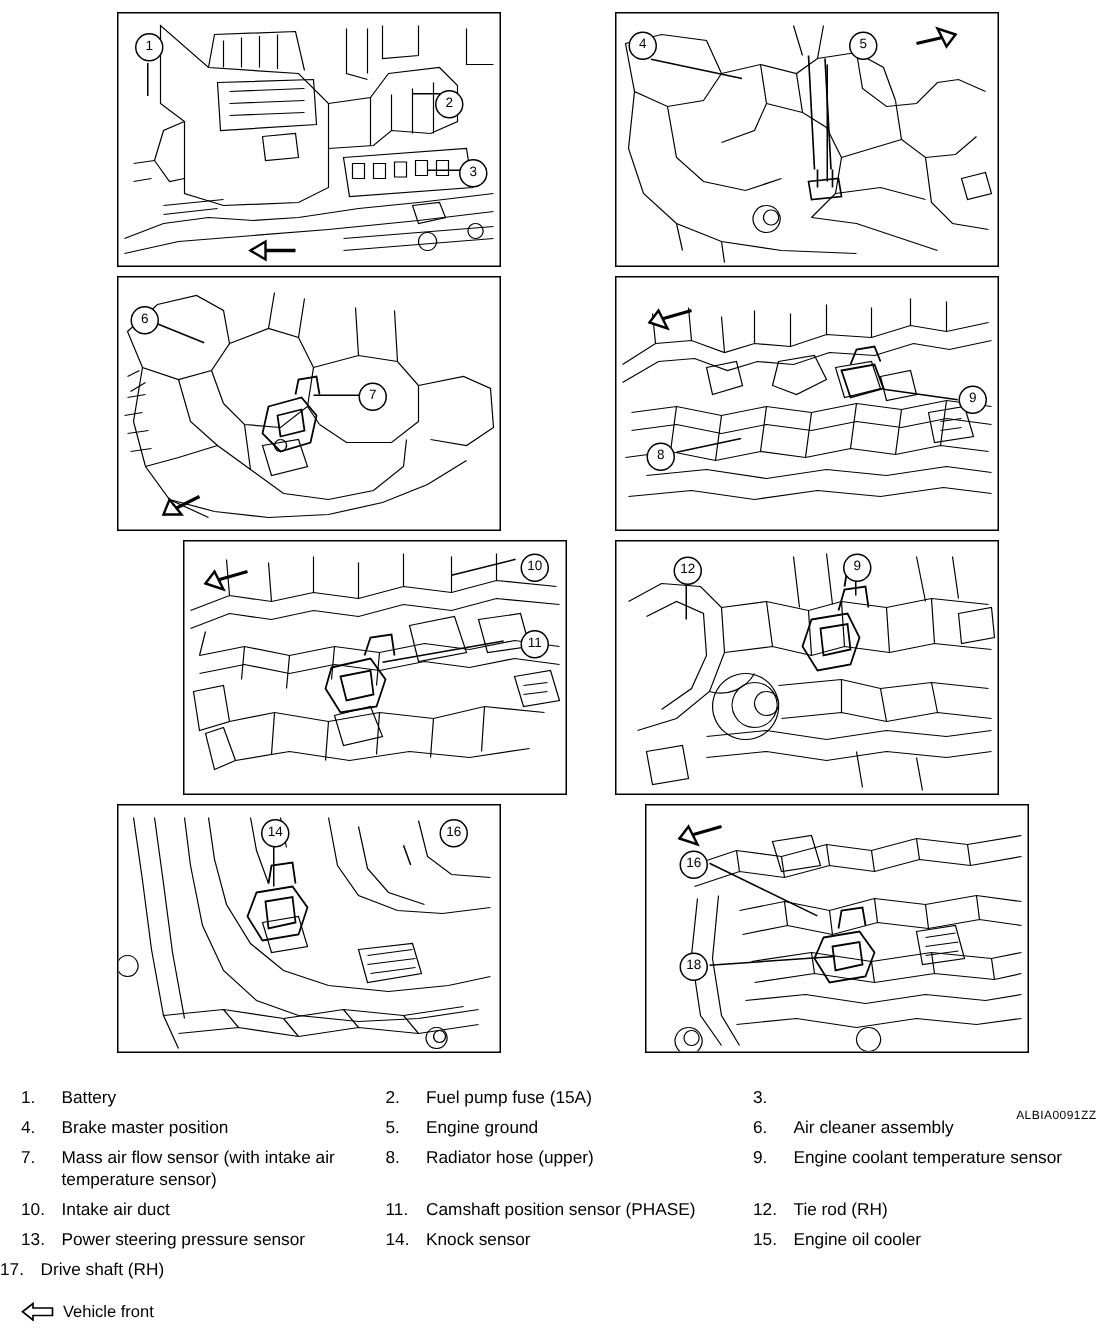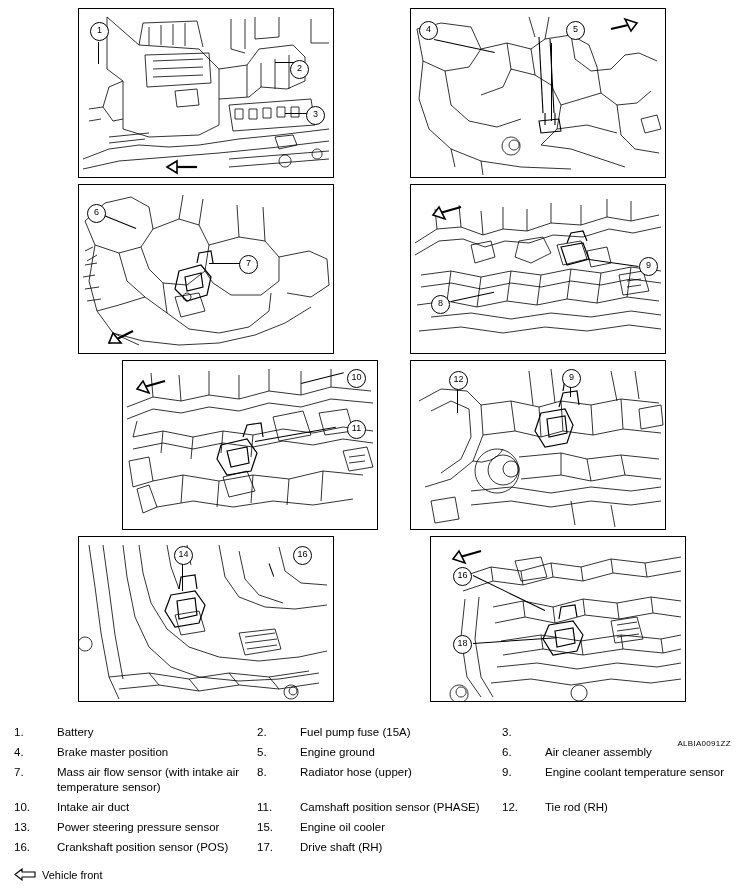--- a/index.html
+++ b/index.html
@@ -77,21 +77,20 @@
   }
   .legend-cell.c1 { width: 243px; padding-left: 14px; }
   .legend-cell.c2 { width: 245px; }
   .legend-cell.c3 { width: 241px; }
   .legend-num {
     min-width: 27px;
     text-align: left;
   }
   .legend-txt {
     flex: 1;
-    margin-left: 16px;
   }
   .footer {
     position: absolute;
     left: 14px;
     top: 868px;
     display: flex;
     align-items: center;
     font-size: 11px;
   }
   .arrow-glyph {
@@ -483,31 +482,31 @@
         <span class="legend-num">12.</span>
         <span class="legend-txt">Tie rod (RH)</span>
       </div>
     </div>
 
     <div class="legend-row">
       <div class="legend-cell c1">
         <span class="legend-num">13.</span>
         <span class="legend-txt">Power steering pressure sensor</span>
       </div>
+      <div class="legend-cell c2">
+        <span class="legend-num">14.</span>
+        <span class="legend-txt">Knock sensor</span>
+      </div>
       <div class="legend-cell c3">
         <span class="legend-num">15.</span>
         <span class="legend-txt">Engine oil cooler</span>
       </div>
     </div>
 
     <div class="legend-row">
-      <div class="legend-cell c1">
-        <span class="legend-num">16.</span>
-        <span class="legend-txt">Crankshaft position sensor (POS)</span>
-      </div>
       <div class="legend-cell c2">
         <span class="legend-num">17.</span>
         <span class="legend-txt">Drive shaft (RH)</span>
       </div>
       <div class="legend-cell c3"></div>
     </div>
 
   </div>
 
   <div class="footer">

